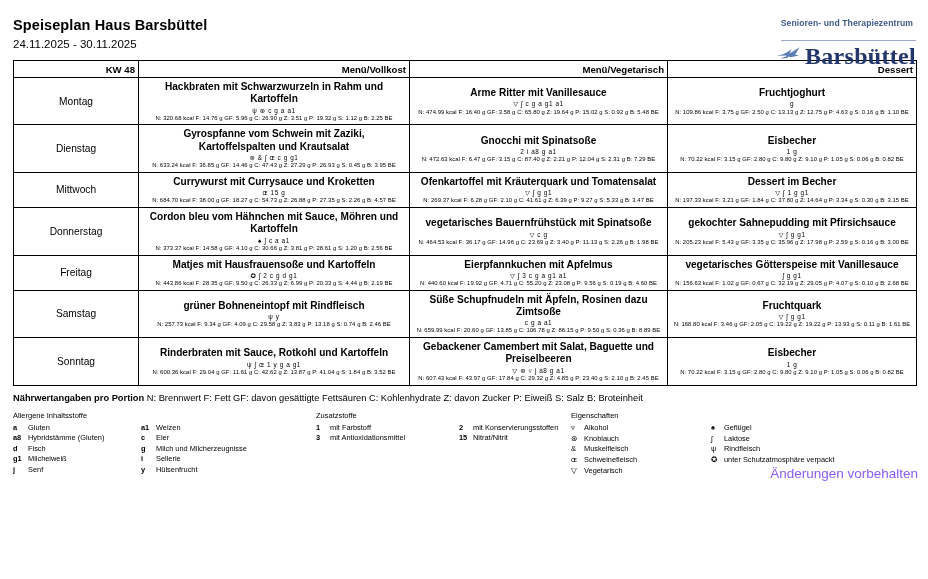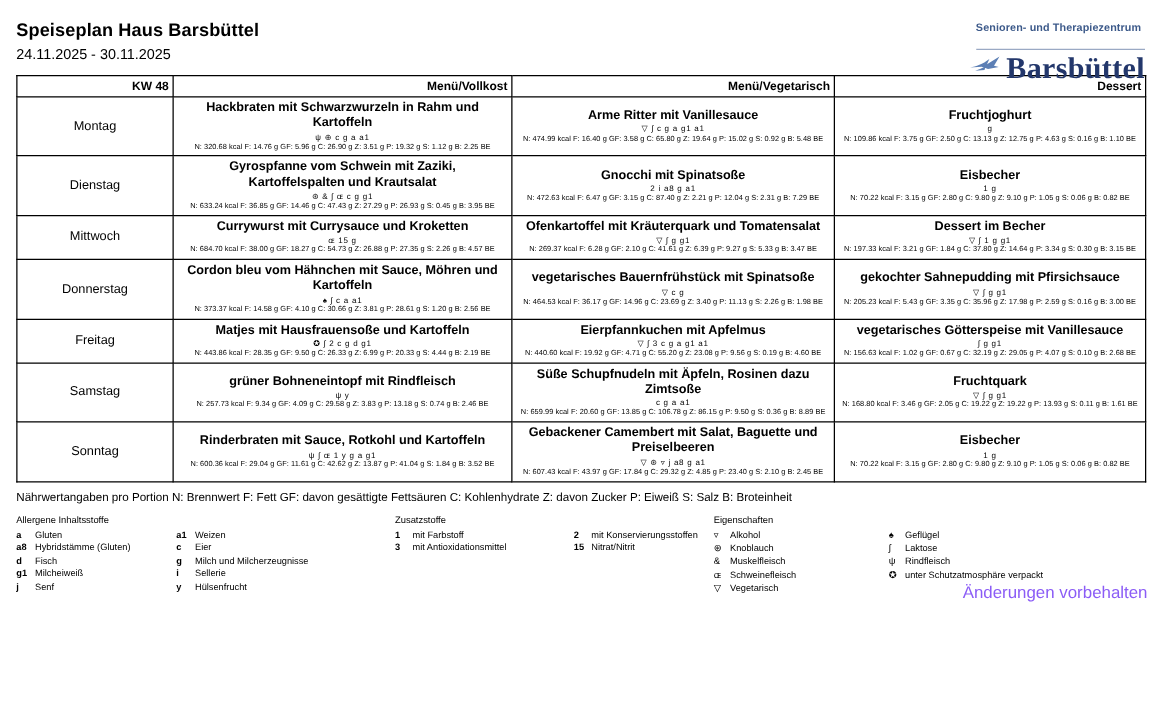--- a/index.html
+++ b/index.html
@@ -74,21 +74,21 @@
     letter-spacing: .6px; margin: 1px 0 1px;
   }
   .dish-nutri {
     font-size: 5.9px; font-weight: normal; line-height: 1.15;
     letter-spacing: .05px; white-space: nowrap;
   }
 
   
   .footer { margin: 7px 0 0 13px; width: 903px; position: relative; }
   .nutri-key { font-size: 9.3px; line-height: 1.25; }
-  .nutri-key b { font-weight: normal; text-align: center; }
+  .nutri-key b { font-weight: bold; text-align: center; }
 
   .legend {
     display: flex; margin-top: 7px; font-size: 7.4px; line-height: 1.42;
   }
   .legend-block { min-width: 0; }
   .legend-head { font-weight: normal; font-size: 7.5px; margin-bottom: 1px; }
   .legend-cols { display: flex; }
   .legend-col { margin-right: 10px; }
   .legend-row { display: flex; white-space: nowrap; }
   .legend-code {

